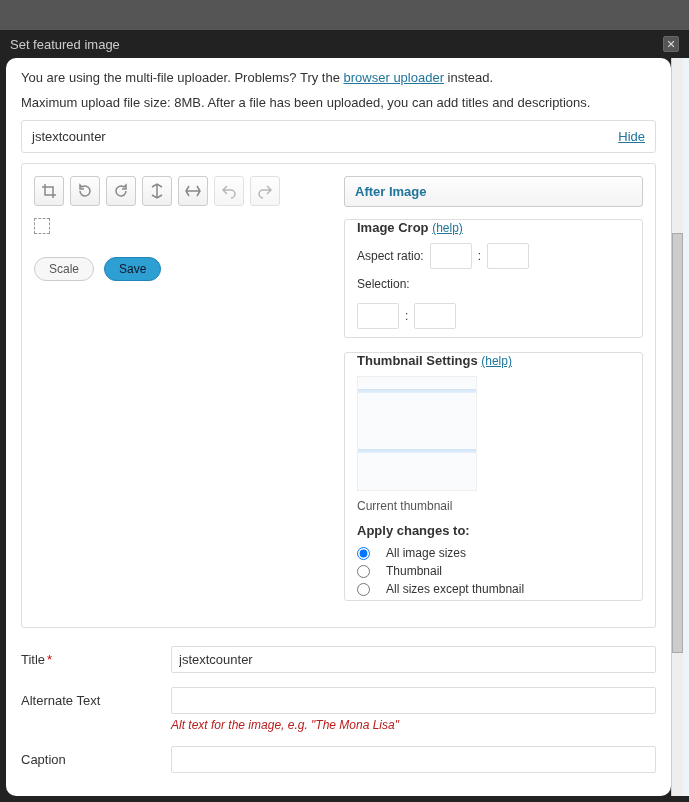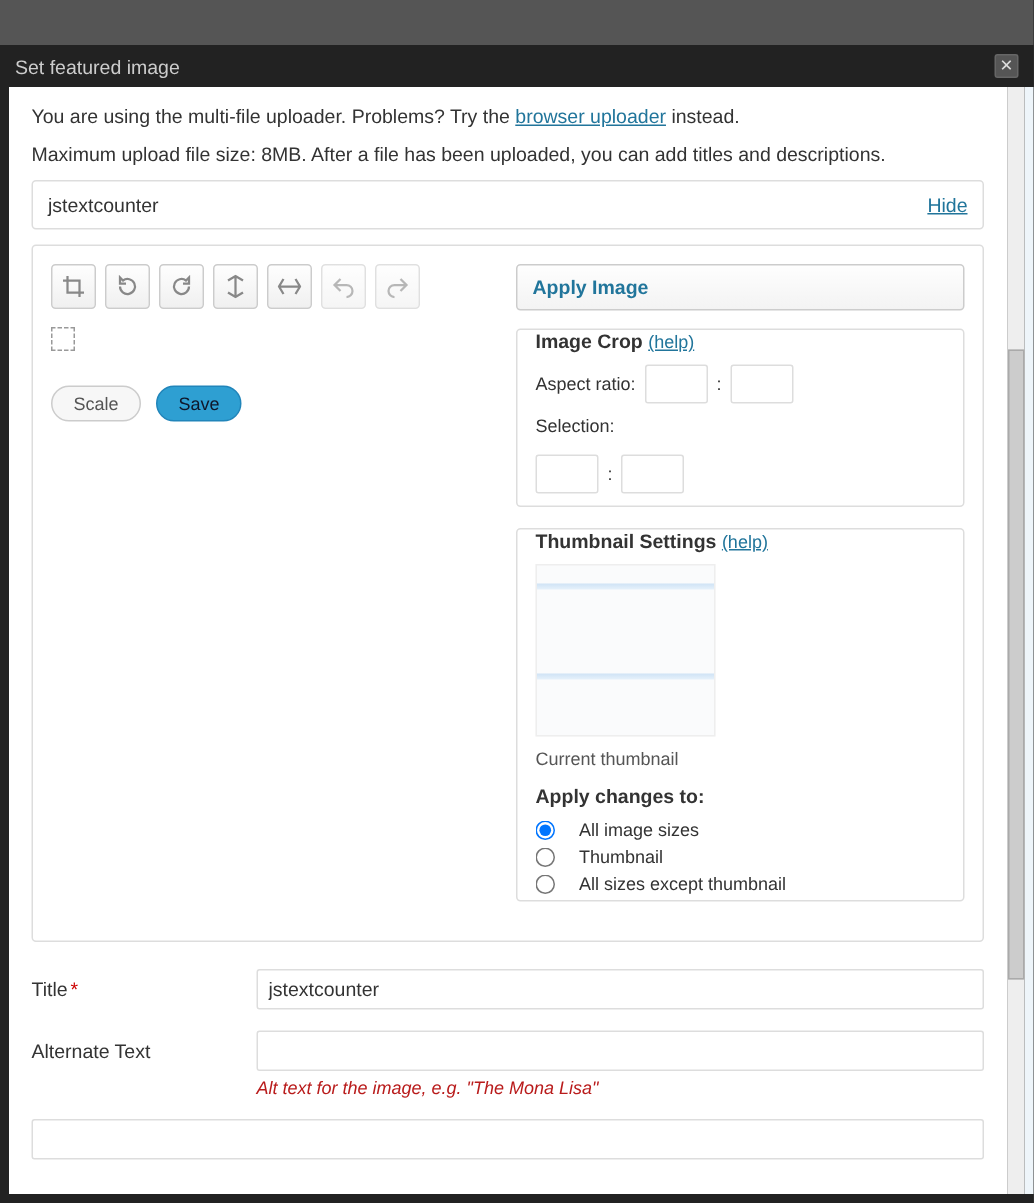--- a/index.html
+++ b/index.html
@@ -40,20 +40,21 @@
     border: 1px solid #666;
     border-radius: 2px;
     cursor: pointer;
   }
   .modal-body {
     position: absolute;
     top: 28px; left: 6px; right: 18px; bottom: 6px;
     background: #fff;
     overflow-y: auto;
     padding: 12px 15px;
+    border-radius: 10px;
   }
   .scrollbar-track {
     position: absolute;
     top: 28px; right: 6px; bottom: 6px;
     width: 12px;
     background: #eee;
     border-left:1px solid #ccc;
   }
   .scrollbar-thumb {
     position: absolute;
@@ -262,21 +263,21 @@
             </div>
         </div>
         <span class="thumb-preview"></span>
         <div class="btn-row">
           <span class="btn">Scale</span>
           <span class="btn primary">Save</span>
         </div>
       </div>
 
       <div class="editor-right">
-        <button class="scale-btn">Apply Image</button>
+        <button class="scale-btn">After Image</button>
 
         <div class="panel">
           <div class="panel-title">
             <span>Image Crop</span>
             <a class="help link">(help)</a>
           </div>
           <div class="field-row">
             <span>Aspect ratio:</span>
             <input class="small-input" style="">
             <span>:</span>
@@ -322,19 +323,20 @@
         <div class="control"><input class="text-input" value="jstextcounter" style=""></div>
       </div>
       <div class="form-row">
         <div class="label">Alternate Text</div>
         <div class="control">
           <input class="text-input" value="" style="">
           <span class="hint">Alt text for the image, e.g. "The Mona Lisa"</span>
         </div>
       </div>
       <div class="form-row">
+        <div class="label">Caption</div>
         <div class="control"><input class="text-input" value="" style=""></div>
       </div>
 
     </div>
 
   </div>
 </div>
 
 </body></html>

